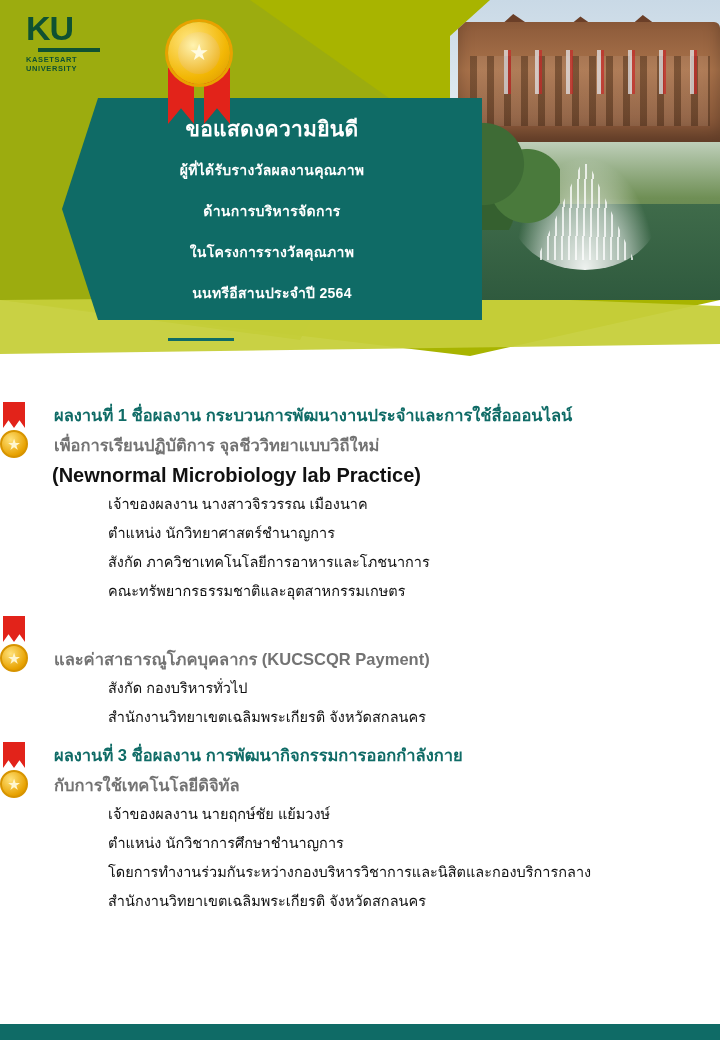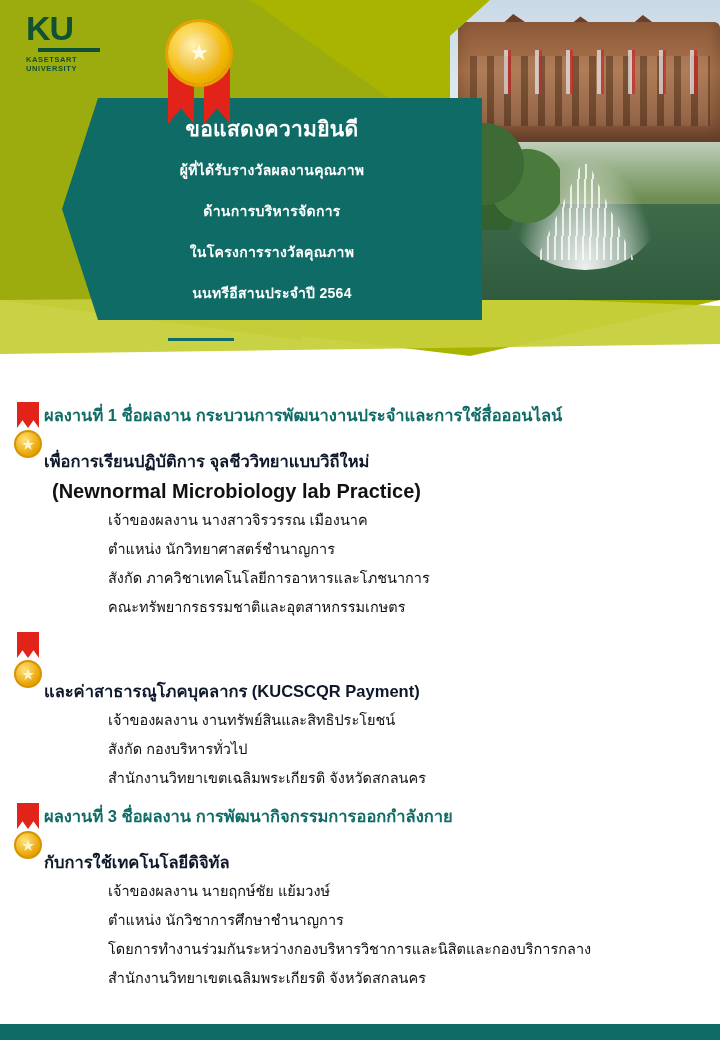--- a/index.html
+++ b/index.html
@@ -206,22 +206,22 @@
   
   .content {
     position: absolute;
     left: 0; top: 400px;
     width: 720px;
   }
   .award-block { margin-bottom: 2px; }
   .award-row {
     display: flex;
     align-items: flex-start;
-    gap: 2px;
-    padding-left: 14px;
+    gap: 26px;
+    padding-left: 0;
   }
   .ribbon-icon {
     width: 28px; min-width:28px; height: 28px;
     position: relative;
     margin-top: 2px;
   }
   .ribbon-icon .rb-l, .ribbon-icon .rb-r {
     position:absolute; top:0; width:11px; height:26px; background:#e2231a;
   }
   .ribbon-icon .rb-l { left:3px; clip-path: polygon(0 0, 100% 0, 100% 100%, 50% 70%, 0 100%); }
@@ -237,26 +237,25 @@
     color:#fff6cf; font-size:13px; font-weight:bold;
   }
   .award-title {
     color: #0f6b66;
     font-size: 16.5px;
     font-weight: bold;
     line-height: 30px;
     white-space: nowrap;
   }
   .award-subtitle {
-    color: #0f172a;
+    color: #737373;
     font-size: 16.5px;
     font-weight: bold;
     line-height: 30px;
     white-space: nowrap;
-    margin-top: 16px;
   }
   .award-en {
     color: #111111;
     font-size: 20px;
     font-weight: bold;
     line-height: 30px;
     padding-left: 52px;
   }
   .detail {
     color: #111111;
@@ -351,21 +350,20 @@
     <div class="award-row">
       <div class="ribbon-icon">
         <div class="rb-l"></div>
         <div class="rb-r"></div>
       </div>
     </div>
     <div class="award-row">
       <div class="medal-icon">★</div>
       <div class="award-subtitle">และค่าสาธารณูโภคบุคลากร (KUCSCQR  Payment)</div>
     </div>
-    <div class="detail"><span class="lbl">เจ้าของผลงาน</span> <span>งานทรัพย์สินและสิทธิประโยชน์</span></div>
     <div class="detail"><span class="lbl">สังกัด</span> <span>กองบริหารทั่วไป</span></div>
     <div class="detail"><span>สำนักงานวิทยาเขตเฉลิมพระเกียรติ จังหวัดสกลนคร</span></div>
   </div>
 
   <div class="gap"></div>
 
   <div class="award-block">
     <div class="award-row">
       <div class="ribbon-icon">
         <div class="rb-l"></div>

